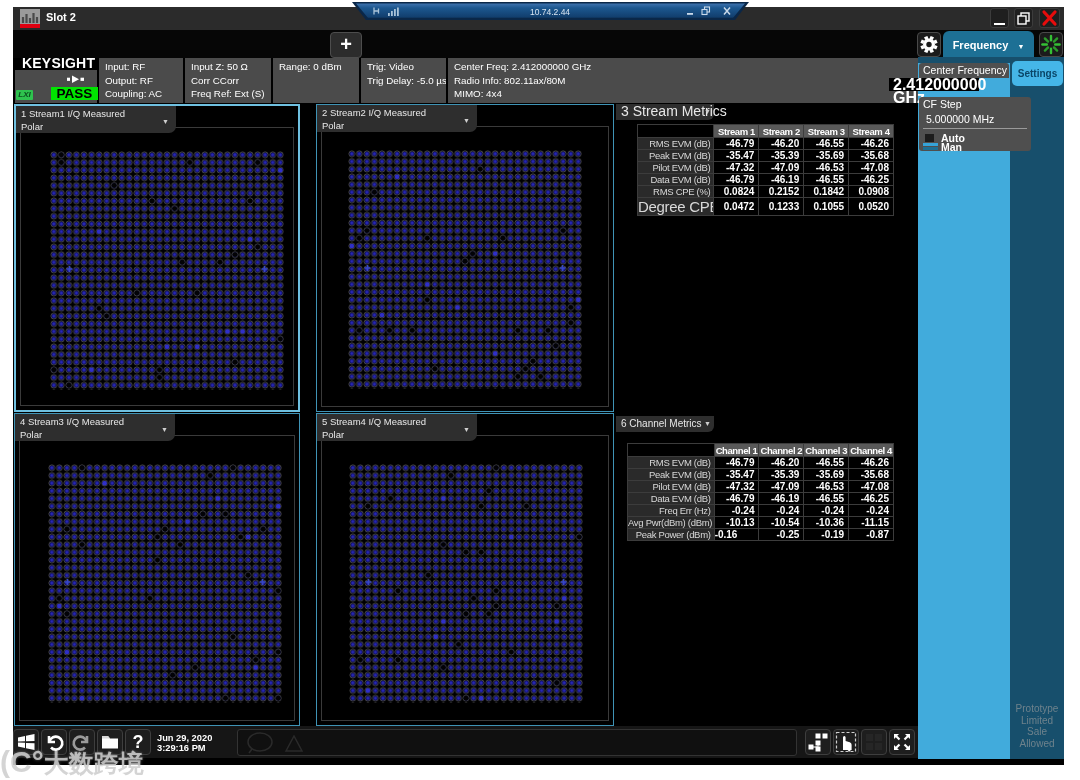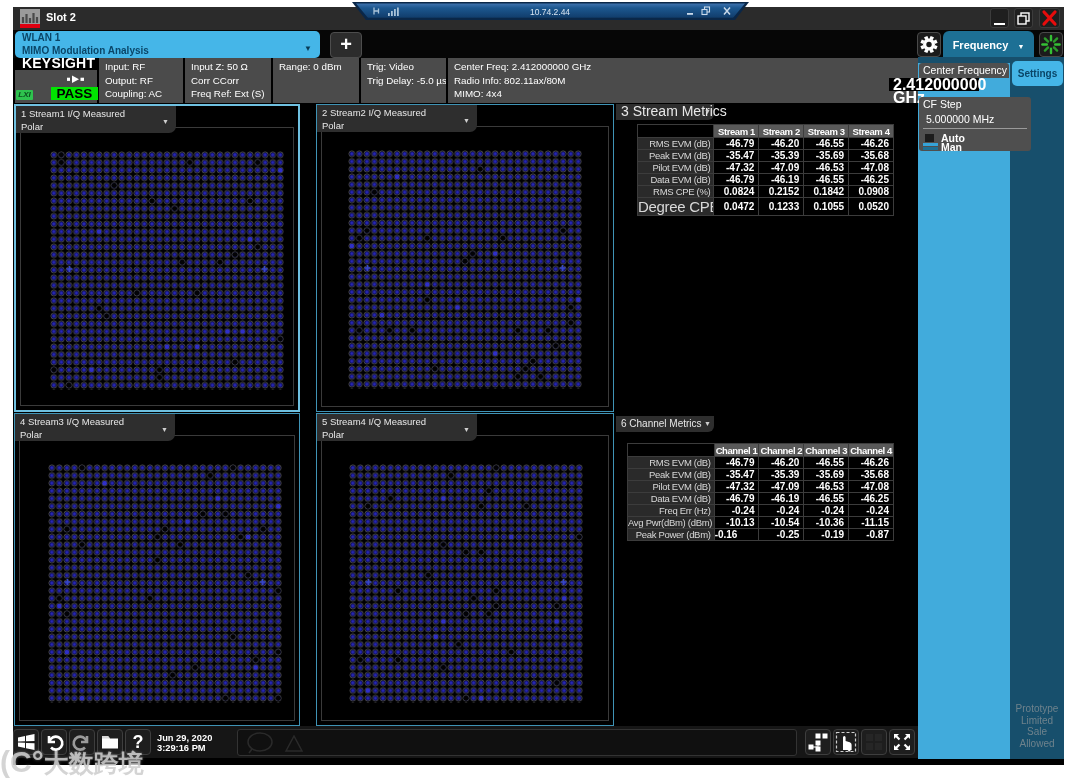--- a/index.html
+++ b/index.html
@@ -35,24 +35,20 @@
     </div>
 <div class="abs" style="left:1001px;top:1px;width:19px;height:20px;background:#1f1f1f;border:1px solid #3c3c3c;border-radius:3px"><svg width="17" height="18">
         <rect x="6" y="4" width="8" height="8" fill="none" stroke="#fff" stroke-width="1.4"></rect>
         <rect x="3" y="7" width="8" height="8" fill="#1f1f1f" stroke="#fff" stroke-width="1.4"></rect>
       </svg></div>
 <div class="abs" style="left:1026px;top:1px;width:21px;height:20px;background:#1f1f1f;border:1px solid #3c3c3c;border-radius:3px">
 <svg width="19" height="18">
         <path d="M4 3 L15 15 M15 3 L4 15" stroke="#e80c0c" stroke-width="3.2" stroke-linecap="round"></path>
       </svg></div>
 <div class="abs" style="left:0;top:23px;width:1051px;height:28px;background:#060606"></div>
-<div class="abs" style="left:2px;top:24px;width:305px;height:27px;background:#45b6e8;border-radius:5px 5px 5px 5px">
-<div style="padding:1px 0 0 7px;font-size:10px;line-height:12.5px;color:#0a4668;font-weight:bold">WLAN 1<br>MIMO Modulation Analysis</div>
-<div class="abs" style="right:8px;top:13px;color:#083b57;font-size:8px">▼</div>
-    </div>
 <div class="abs" style="left:317px;top:25px;width:32px;height:26px;background:#2c2c2c;border:1px solid #4d4d4d;border-radius:4px;color:#fff;font-size:20px;font-weight:bold;text-align:center;line-height:23px">+</div>
 <div class="abs" style="left:904px;top:25px;width:24px;height:25px;background:#1b1b1b;border:1px solid #4a4a4a;border-radius:4px">
 <svg width="22" height="23" viewBox="0 0 22 23">
         <path d="M16.1 13.6 L18.9 14.8 M13.1 16.6 L14.3 19.4 M8.9 16.6 L7.7 19.4 M5.9 13.6 L3.1 14.8 M5.9 9.4 L3.1 8.2 M8.9 6.4 L7.7 3.6 M13.1 6.4 L14.3 3.6 M16.1 9.4 L18.9 8.2" stroke="#fff" stroke-width="3.6"></path>
         <circle cx="11" cy="11.5" r="6" fill="#fff"></circle>
         <circle cx="11" cy="11.5" r="2.7" fill="#1b1b1b"></circle>
       </svg></div>
 <div class="abs" style="left:930px;top:24px;width:91px;height:32px;background:#1d7095;border-radius:6px 6px 0 0">
 <div style="text-align:center;padding-top:8px;font-size:11px;font-weight:bold;color:#fff">Frequency&nbsp;&nbsp;&nbsp;<span style="font-size:7px">▼</span></div>
     </div>

